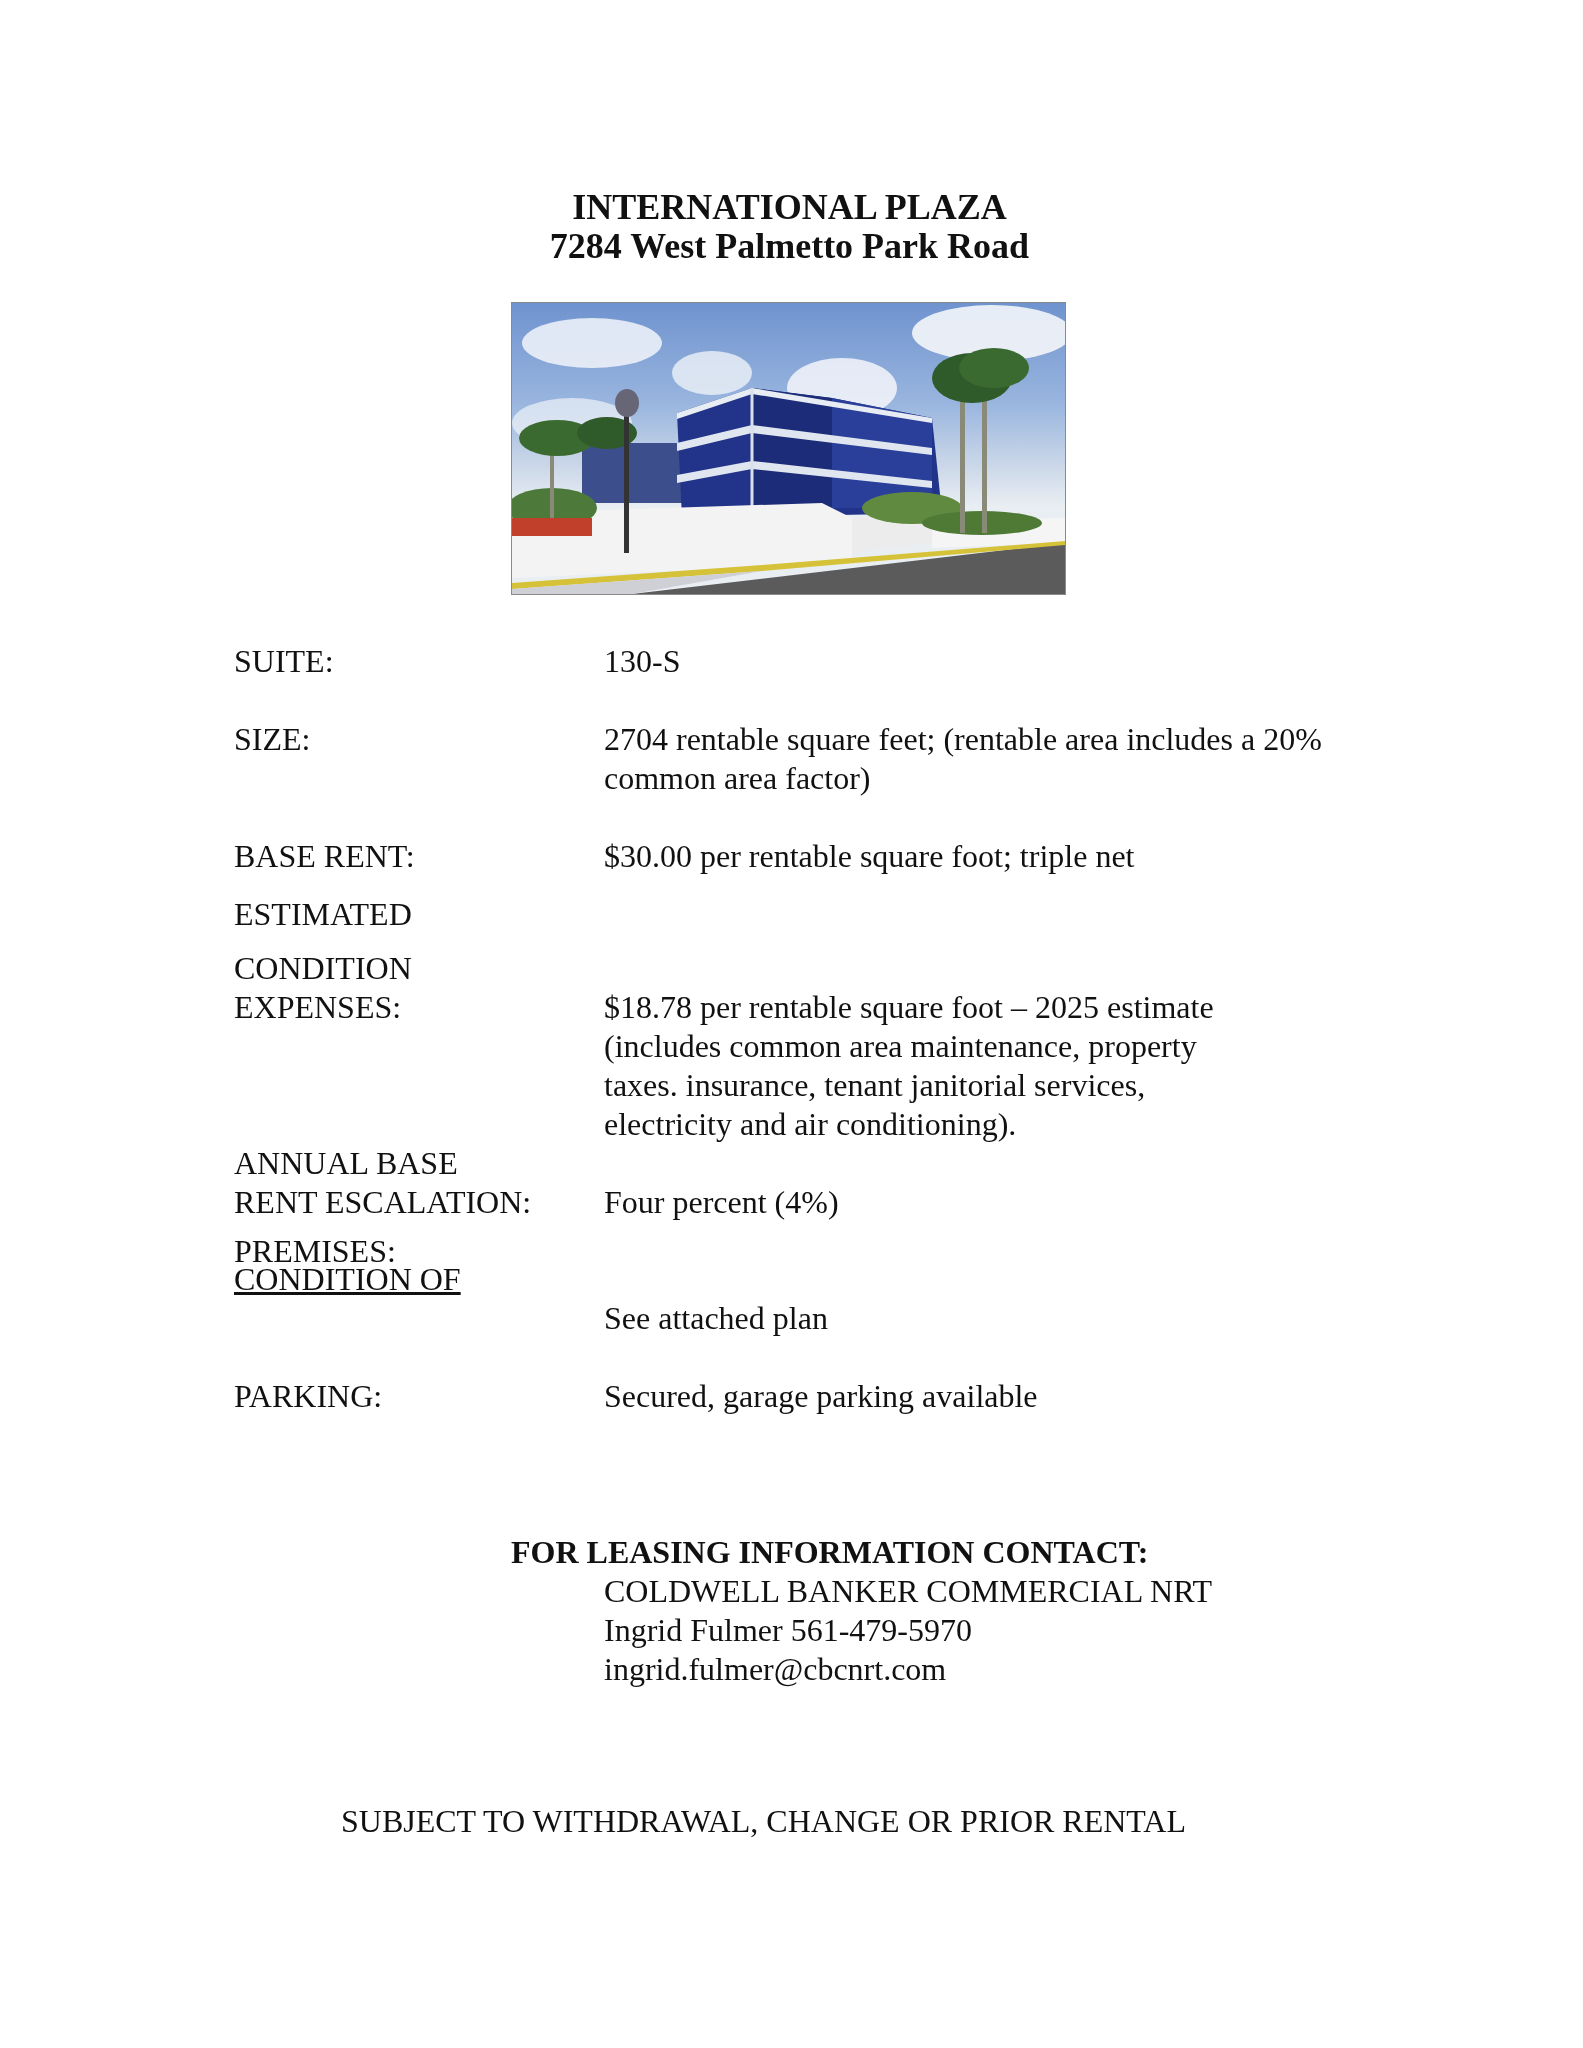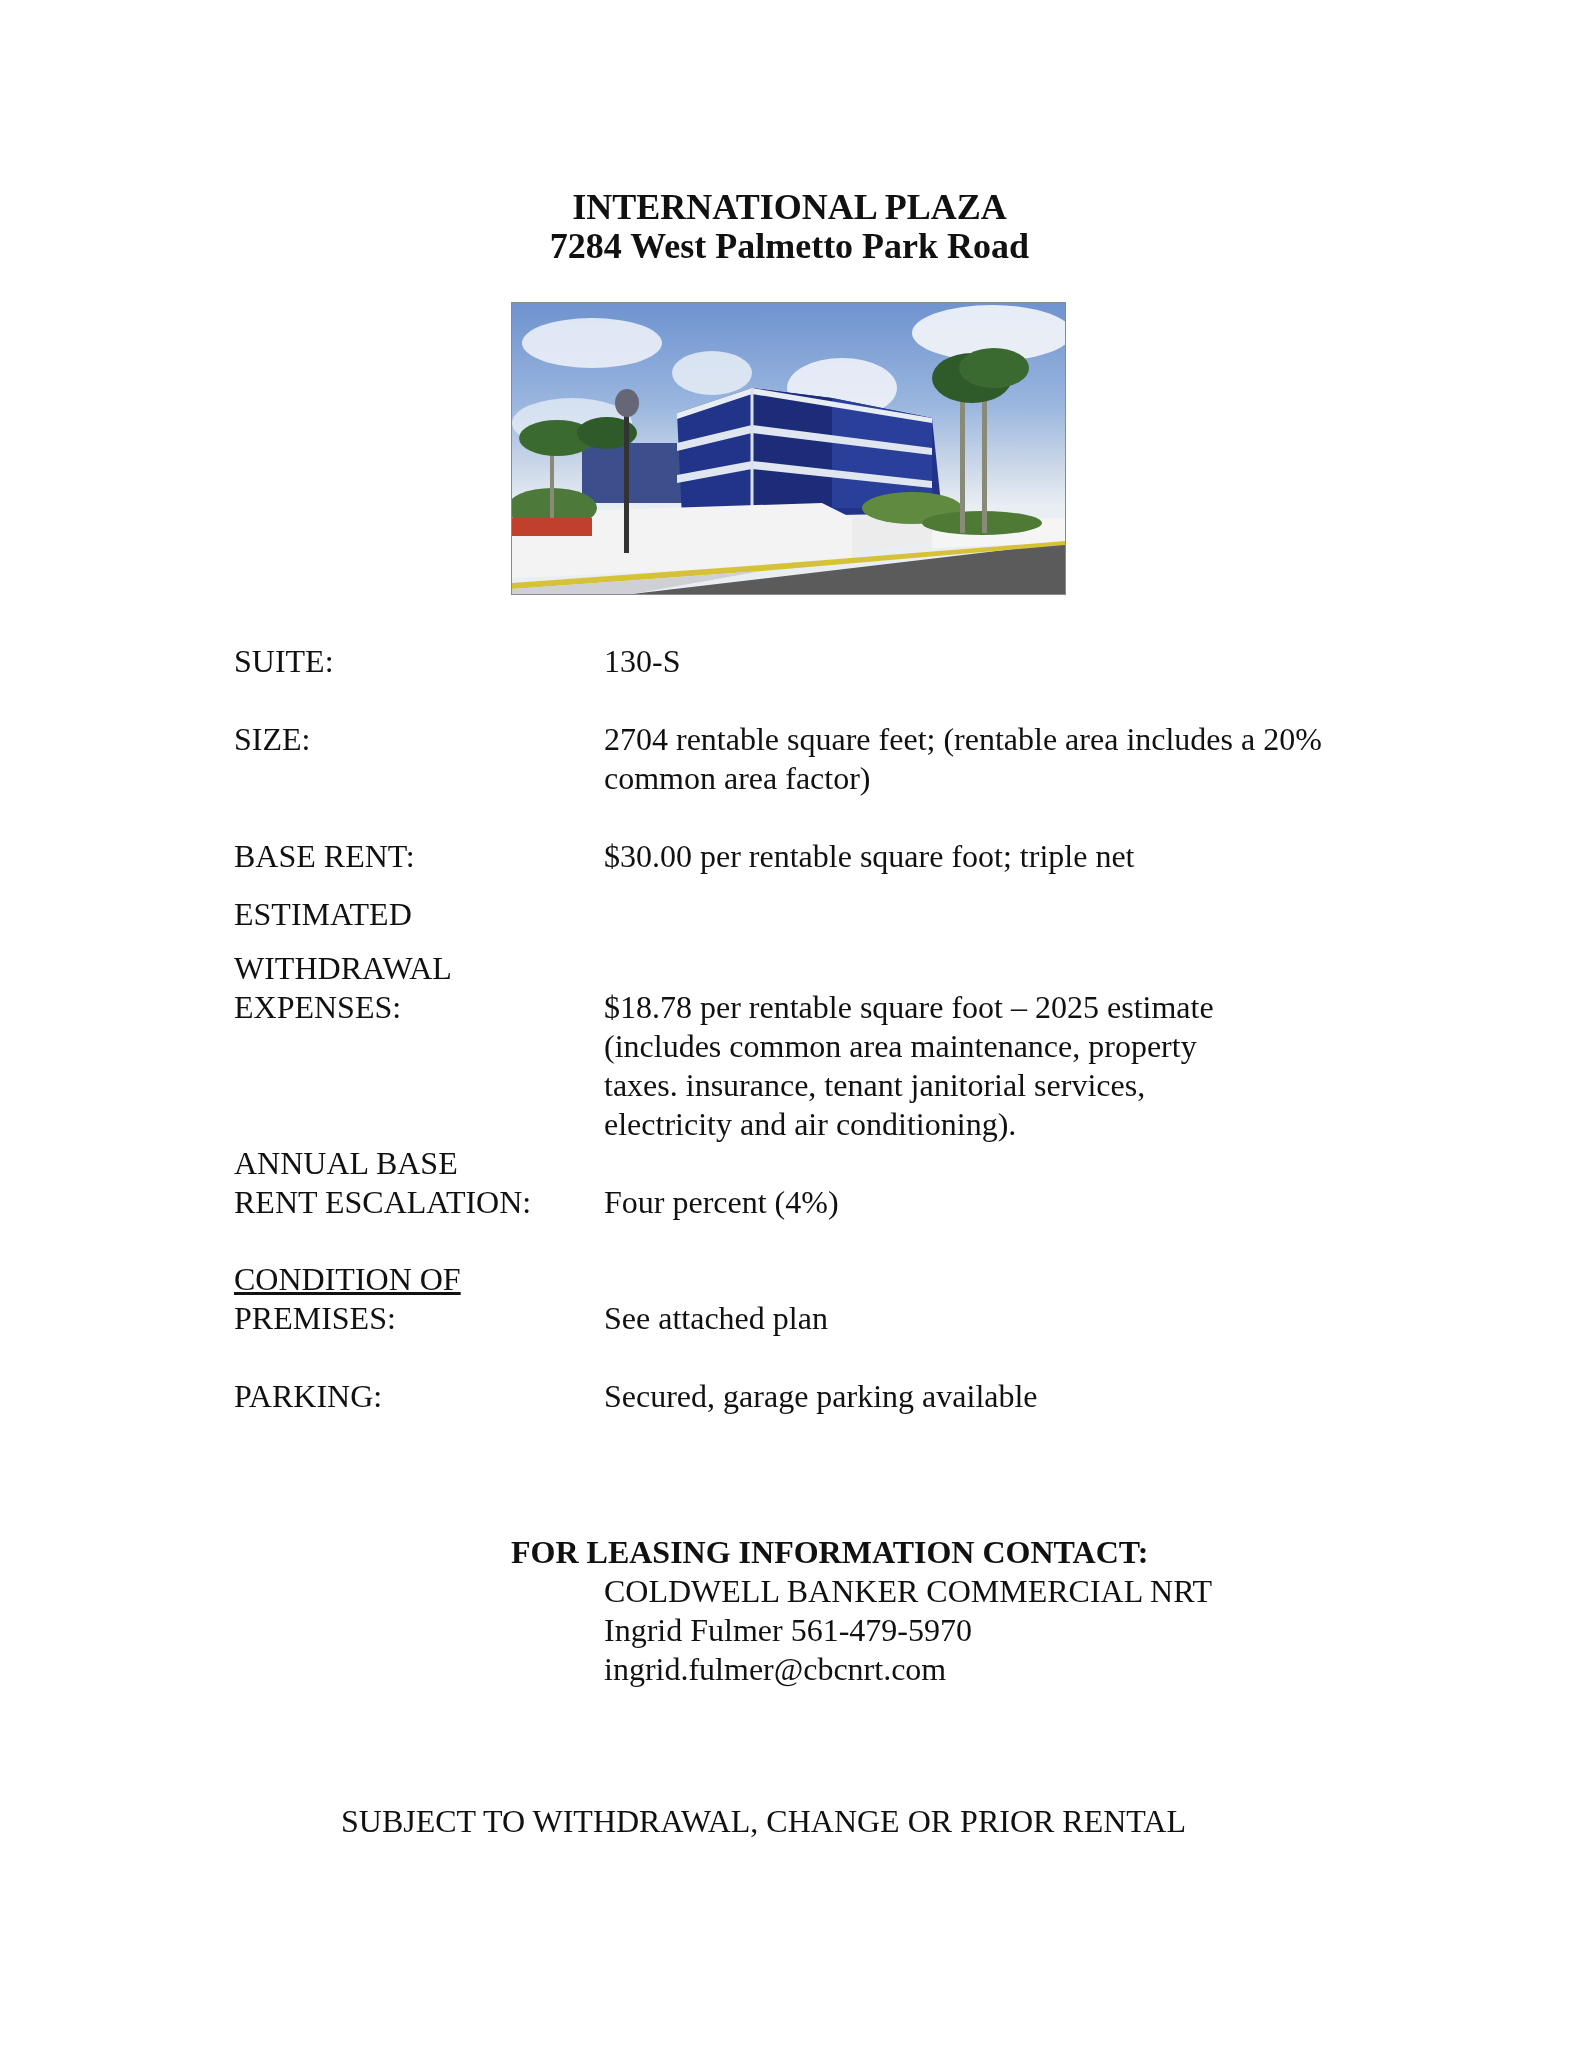--- a/index.html
+++ b/index.html
@@ -90,37 +90,37 @@
   <div class="line value" style="top:759px;">common area factor)</div>
 </div>
 
 <div>
   <div class="line label" style="top:837px;">BASE RENT:</div>
   <div class="line value" style="top:837px;">$30.00  per rentable square foot; triple net</div>
 </div>
 
 <div>
   <div class="line label" style="top:895px;">ESTIMATED</div>
-  <div class="line label" style="top:949px;">WITHDRAWAL</div>
+  <div class="line label" style="top:949px;">CONDITION</div>
   <div class="line label" style="top:988px;">EXPENSES:</div>
   <div class="line value" style="top:988px;">$18.78 per rentable square foot – 2025 estimate</div>
   <div class="line value" style="top:1027px;">(includes common area maintenance, property</div>
   <div class="line value" style="top:1066px;">taxes. insurance, tenant janitorial services,</div>
   <div class="line value" style="top:1105px;">electricity and air conditioning).</div>
 </div>
 
 <div>
   <div class="line label" style="top:1144px;">ANNUAL BASE</div>
   <div class="line label" style="top:1183px;">RENT ESCALATION:</div>
   <div class="line value" style="top:1183px;">Four percent (4%)</div>
 </div>
 
 <div>
   <div class="line label" style="top:1260px;text-decoration:underline;">CONDITION OF</div>
-  <div class="line label" style="top:1299px;text-align:center;">PREMISES:</div>
+  <div class="line label" style="top:1232px;text-align:center;">PREMISES:</div>
   <div class="line value" style="top:1299px;">See attached plan</div>
 </div>
 
 <div>
   <div class="line label" style="top:1377px;">PARKING:</div>
   <div class="line value" style="top:1377px;">Secured, garage parking available</div>
 </div>
 
 <div>
   <div class="line bold" style="top:1533px; left:511px;">FOR LEASING INFORMATION CONTACT:</div>

